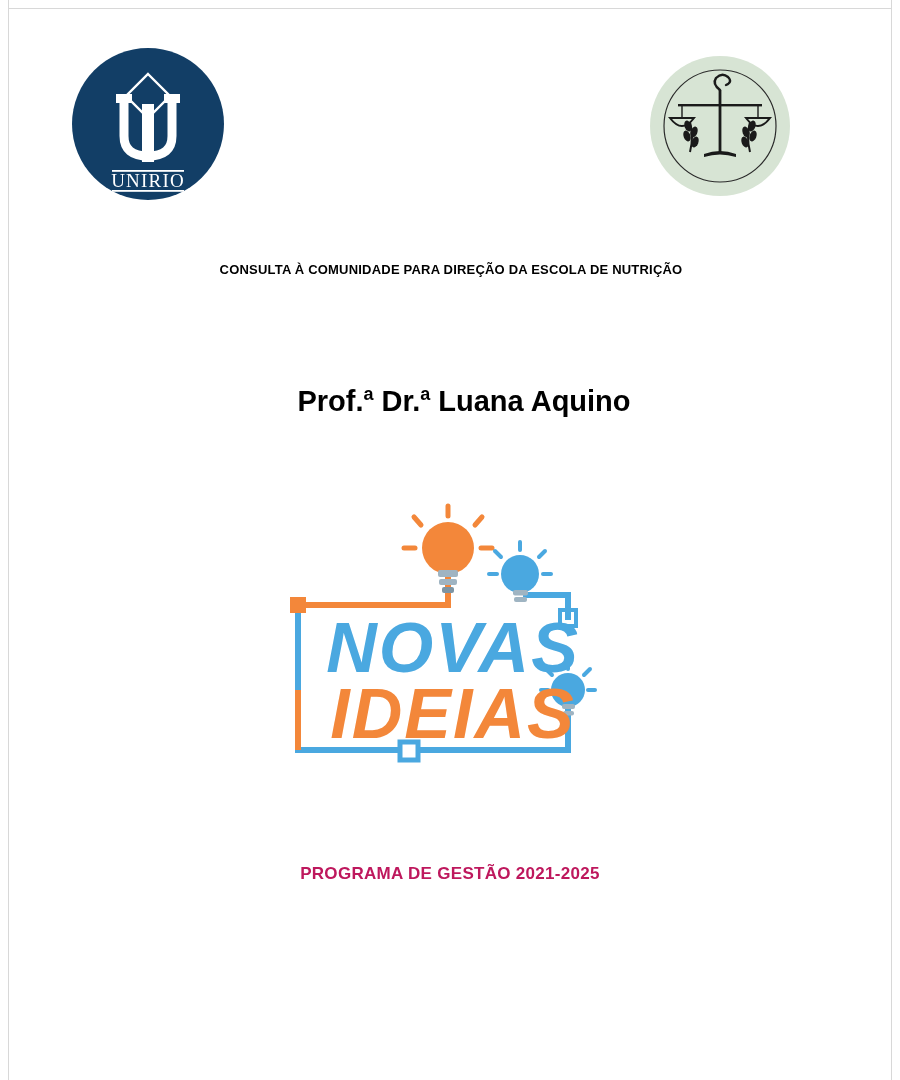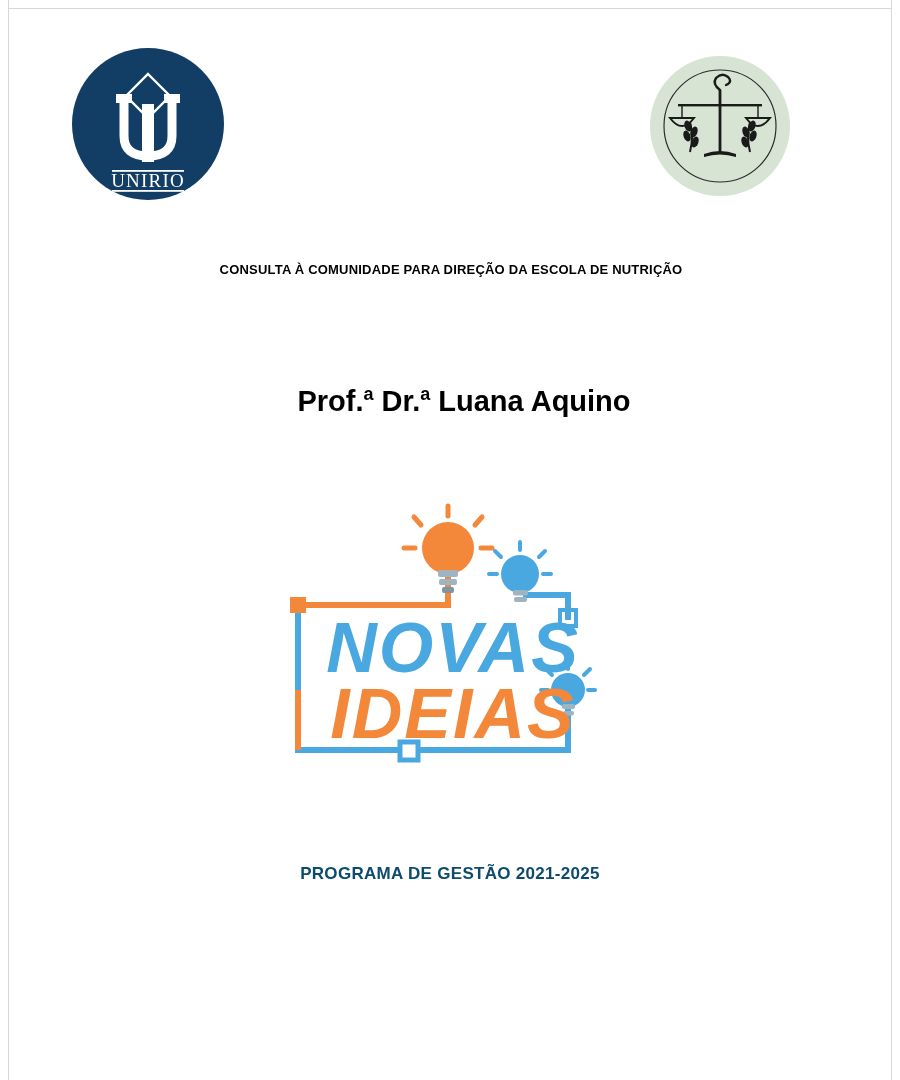--- a/index.html
+++ b/index.html
@@ -110,21 +110,21 @@
 
   .program-line {
     position: absolute;
     left: 0;
     top: 864px;
     width: 900px;
     text-align: center;
     font-size: 17px;
     font-weight: bold;
     letter-spacing: 0.3px;
-    color: #0c4a6e;
+    color: #be185d;
   }
 
   
   .novas-ideias {
     position: absolute;
     left: 268px;
     top: 500px;
     width: 370px;
     height: 300px;
     text-decoration: underline;

